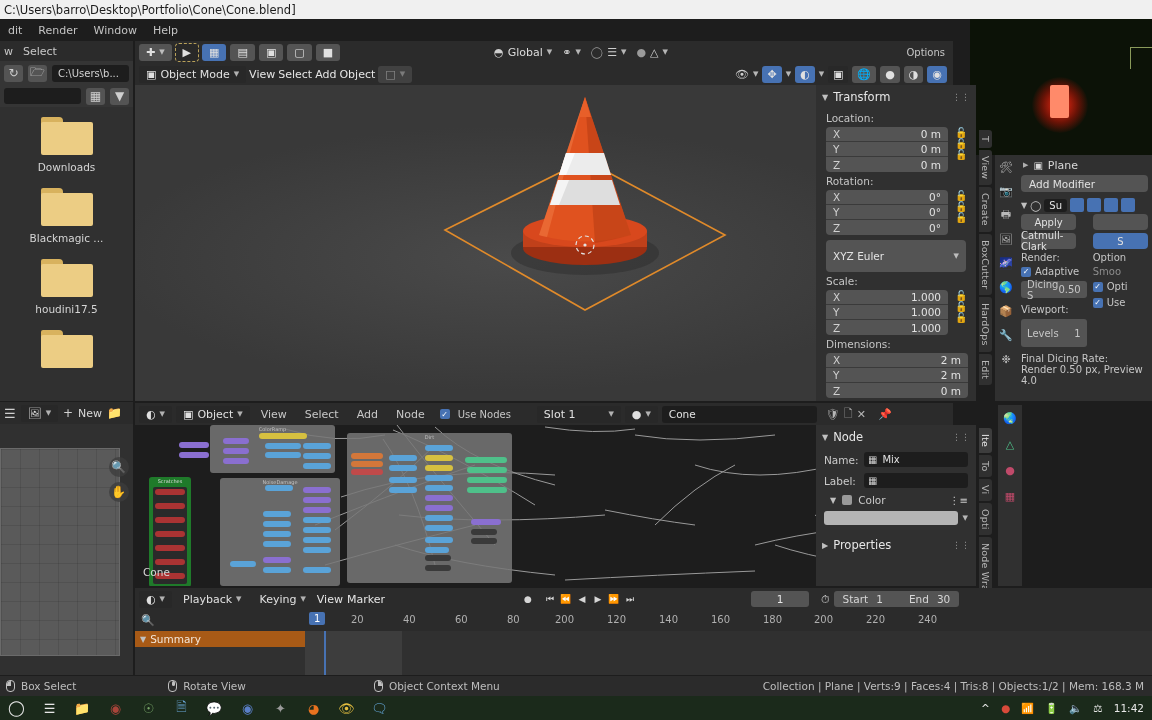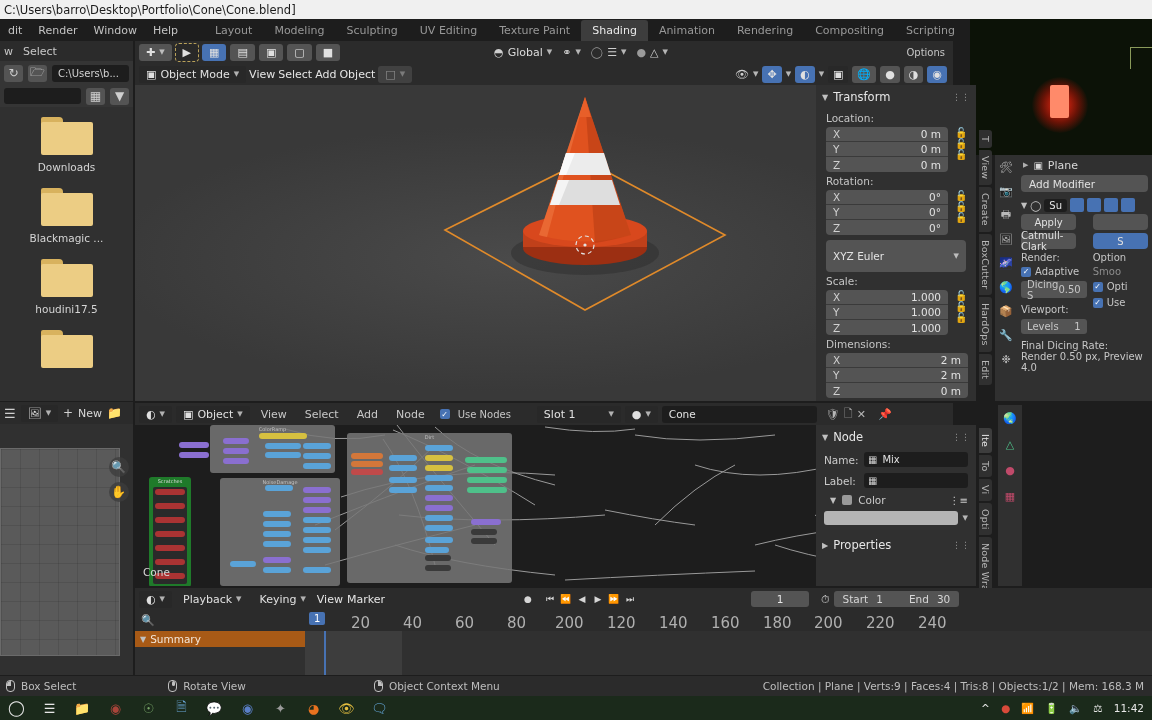--- a/index.html
+++ b/index.html
@@ -260,21 +260,21 @@
                  font-size: 10.5px; color: #e8e8e8; }
   .se-field { display: flex; align-items: center; gap: 8px; font-size: 10.5px;
               color: #d6d6d6; background: #545454; border-radius: 3px;
               padding: 1px 9px; height: 16px; }
   .tl-sub { background: #2b2b2b; height: 21px; display: flex; align-items: center;
             position: relative; }
   .tl-search { position: absolute; left: 0; top: 0; width: 170px; height: 21px;
                display: flex; align-items: center; padding-left: 6px;
                color: #a8a8a8; font-size: 11px; }
   .tl-ruler { position: absolute; left: 170px; top: 0; right: 0; height: 21px; }
-  .tick { position: absolute; top: 4px; font-size: 15px; color: #b0b0b0; }
+  .tick { position: absolute; top: 4px; font-size: 10px; color: #b0b0b0; }
   .cframe { position: absolute; top: 2px; background: #4772b3; color: #fff;
             font-size: 10px; border-radius: 2px; padding: 1px 5px; }
   .tl-body { position: absolute; left: 0; top: 43px; right: 0; bottom: 0;
              background: #303030; }
   .summary-row { position: absolute; left: 0; top: 0; width: 170px; height: 16px;
                  background: #a85a16; display: flex; align-items: center;
                  gap: 4px; padding-left: 5px; font-size: 10.5px; color: #f3e6d8; }
   .chan-area { position: absolute; left: 170px; top: 0; width: 97px; bottom: 0;
                background: #3d3d3d; }
   .playhead { position: absolute; top: 0; bottom: 0; width: 2px; background: #4772b3; }
@@ -325,33 +325,20 @@
 <div class="titlebar">
   <span>C:\Users\barro\Desktop\Portfolio\Cone\Cone.blend]</span>
 </div>
 
 <div class="topbar">
   <div class="menu">
     <span>dit</span>
     <span>Render</span>
     <span>Window</span>
     <span>Help</span>
-  </div>
-  <div class="ws-tabs">
-    <div class="ws-tab">Layout</div>
-    <div class="ws-tab">Modeling</div>
-    <div class="ws-tab">Sculpting</div>
-    <div class="ws-tab">UV Editing</div>
-    <div class="ws-tab">Texture Paint</div>
-    <div class="ws-tab active">Shading</div>
-    <div class="ws-tab">Animation</div>
-    <div class="ws-tab">Rendering</div>
-    <div class="ws-tab">Compositing</div>
-    <div class="ws-tab">Scripting</div>
-    <div class="ws-plus">+</div>
   </div>
   <div class="topbar-right">
     <span style="font-size:11px;opacity:.8;">◐</span>
     <div class="scene-field">Scene</div>
   </div>
 </div>
 
 <div class="renderprev">
   <div class="rp-glow"></div>
   <div class="rp-core"></div>
@@ -709,21 +696,21 @@
         <div class="lbl-sm">Render:</div>
         <div style="display:flex;align-items:center;margin-top:3px;">
           <span class="cb">✓</span>
           <span class="lbl-sm">Adaptive</span>
         </div>
         <div style="background:#545454;border-radius:3px;height:17px;display:flex;align-items:center;justify-content:space-between;padding:0 6px;margin-top:4px;">
           <span class="lbl-sm">Dicing S</span>
           <span class="lbl-sm">0.50</span>
         </div>
         <div class="lbl-sm" style="margin-top:6px;">Viewport:</div>
-        <div style="background:#545454;border-radius:3px;height:15px;display:flex;align-items:center;justify-content:space-between;padding:0 6px;margin-top:4px;">
+        <div style="background:#545454;border-radius:3px;height:28px;display:flex;align-items:center;justify-content:space-between;padding:0 6px;margin-top:4px;">
           <span class="lbl-sm">Levels</span>
           <span class="lbl-sm">1</span>
         </div>
       </div>
       <div style="flex:1;">
         <div class="lbl-sm">Option</div>
         <div class="lbl-dim" style="margin-top:3px;">Smoo</div>
         <div style="display:flex;align-items:center;margin-top:4px;">
           <span class="cb">✓</span>
           <span class="lbl-sm">Opti</span>

